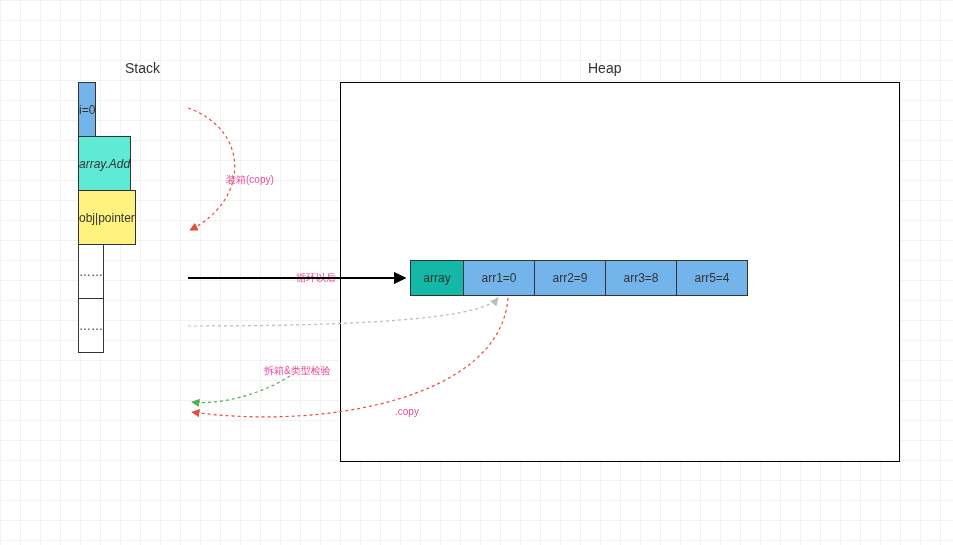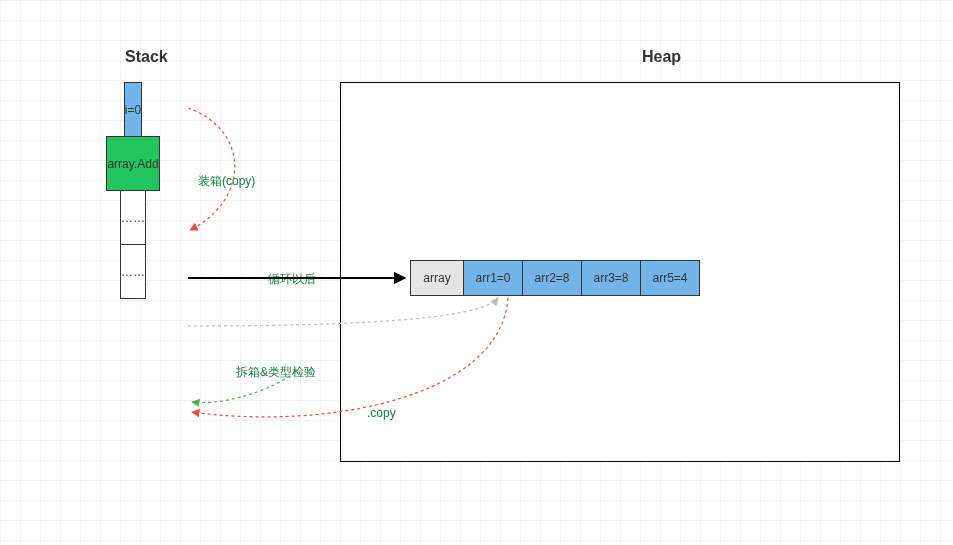--- a/index.html
+++ b/index.html
@@ -10,107 +10,110 @@
   font-family: "Microsoft YaHei", Arial, sans-serif;
   font-size: 12px;
   background-color: #fff;
   background-image:
     linear-gradient(to right, #f2f2f2 1px, transparent 1px),
     linear-gradient(to bottom, #f2f2f2 1px, transparent 1px);
   background-size: 20px 20px;
 }
 .label-title {
   position: absolute;
-  font-weight: bold;
-  font-size: 16px;
+  font-weight: normal;
+  font-size: 14px;
   color: #333;
+  margin-top: 12px;
 }
 .stack-box {
   position: absolute;
   left: 78px;
   top: 82px;
   width: 110px;
   display: flex;
   flex-direction: column;
-  align-items: center;
+  align-items: flex-start;
 }
 .stack-cell {
   height: 55px;
   border: 1px solid #333;
   display: flex;
   align-items: center;
   justify-content: center;
   color: #333;
   font-size: 12px;
   margin-top: -1px;
 }
 .stack-cell:first-child { margin-top: 0; }
 .c-blue  { background: #73b4ea; }
-.c-cyan  { background: #22c55e; }
+.c-cyan  { background: #5eead4; font-style: italic; }
 .c-yellow{ background: #fff27e; }
 .c-white { background: #ffffff; }
 .heap-box {
   position: absolute;
   left: 340px;
   top: 82px;
   width: 560px;
   height: 380px;
   border: 1.5px solid #000;
   background: #fff;
 }
 .heap-array {
   position: absolute;
   display: flex;
   left: 410px;
   top: 260px;
 }
 .heap-cell {
   height: 36px;
-  width: 60px;
+  width: 72px;
   border: 1px solid #333;
   display: flex;
   align-items: center;
   justify-content: center;
   margin-left: -1px;
   font-size: 12px;
   color: #333;
 }
 .heap-cell:first-child { margin-left: 0; width: 54px; }
-.c-orange { background: #e5e5e5; color: #333; }
+.c-orange { background: #14b8a6; color: #333; }
 .annot {
   position: absolute;
-  font-size: 12px;
-  color: #15803d;
+  font-size: 10px;
+  color: #ec4899;
+  margin-left: 28px;
 }
 svg.overlay {
   position: absolute;
   left: 0; top: 0;
   width: 953px; height: 545px;
   pointer-events: none;
 }
 </style>
 </head>
 <body>
 
 <div class="label-title" style="left:125px; top:48px;">Stack</div>
-<div class="label-title" style="left:618px; top:48px;padding-left:24px;">Heap</div>
+<div class="label-title" style="left:564px; top:48px;padding-left:24px;">Heap</div>
 
 <div class="stack-box">
   <div class="stack-cell c-blue">i=0</div>
   <div class="stack-cell c-cyan">array.Add</div>
+  <div class="stack-cell c-yellow">obj|pointer</div>
   <div class="stack-cell c-white">……</div>
   <div class="stack-cell c-white">……</div>
 </div>
 
 <div class="heap-box"></div>
 
 <div class="heap-array">
   <div class="heap-cell c-orange">array</div>
   <div class="heap-cell c-blue">arr1=0</div>
-  <div class="heap-cell c-blue">arr2=8</div>
+  <div class="heap-cell c-blue">arr2=9</div>
   <div class="heap-cell c-blue">arr3=8</div>
   <div class="heap-cell c-blue">arr5=4</div>
 </div>
 
 <div class="annot" style="left:198px; top:173px;">装箱(copy)</div>
 <div class="annot" style="left:268px; top:271px;">循环以后</div>
 <div class="annot" style="left:236px; top:364px;">拆箱&amp;类型检验</div>
 <div class="annot" style="left:367px; top:406px;">.copy</div>
 
 <svg class="overlay">

